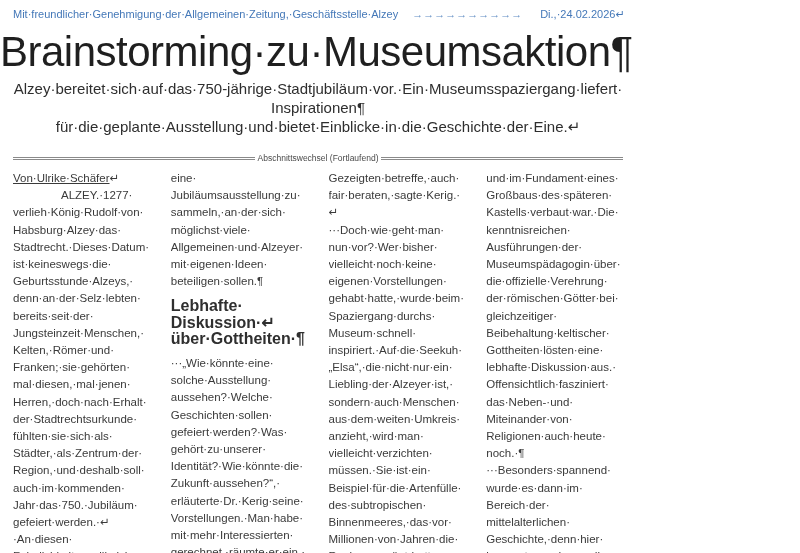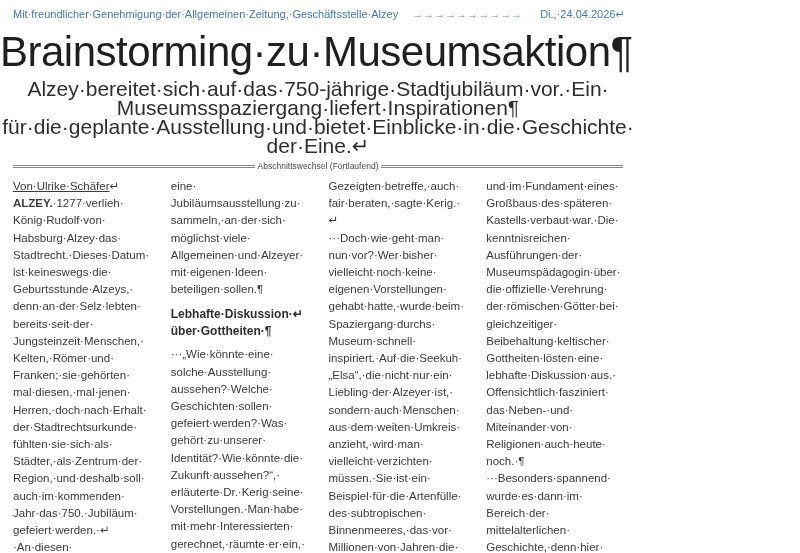--- a/index.html
+++ b/index.html
@@ -27,29 +27,29 @@
     margin: 8px 0 2px 0;
     text-align: left;
     font-size: 42px; line-height: 46px; font-weight: 400;
     letter-spacing: -0.5px;
     color: var(--headline, #1f1f1f);
   }
 
   
   .subtitle {
     text-align: center;
-    font-size: 21px; line-height: 19px;
+    font-size: 15px; line-height: 19px;
     color: #2e2e2e;
     margin-top: 4px;
   }
 
   
   .section-break {
     display: flex; align-items: center;
-    margin: 6px 13px 2px 13px;
+    margin: 17px 13px 2px 13px;
   }
   .section-break .rule { flex: 1; height: 0; border-top: 3px double #8a8a8a; }
   .sb-label {
     font-size: 8.5px; color: #4a4a4a; padding: 0 3px; white-space: nowrap;
     line-height: 10px;
   }
 
   
   .columns {
     display: grid;
@@ -57,25 +57,25 @@
     column-gap: 21px;
     padding: 5px 13px 0 13px;
     height: 412px; overflow: hidden;
     color: var(--body, #3a3a3a);
     font-size: 11.5px; line-height: 17.2px;
   }
   .col { overflow: hidden; }
   .col p { margin: 0; }
   .col p.subheading {
     font-weight: bold;
-    font-size: 12px; line-height: 16.5px;
+    font-size: 16px; line-height: 16.5px;
     margin: 8px 0 7px 0;
     color: #2f2f2f;
   }
-  .bold { font-weight: bold; }
+  .bold { font-weight: normal; margin-left: 48px; }
   .underline { text-decoration: underline; }
 </style>
 </head>
 <body>
 
 <div class="page">
 
   <div class="header-line">
     <span>Mit·​freundlicher·​Genehmigung·​der·​Allgemeinen·​Zeitung,·​Geschäftsstelle·​Alzey</span>
     <span class="tab-marks">
@@ -83,21 +83,21 @@
         <span>→</span>
         <span>→</span>
         <span>→</span>
         <span>→</span>
         <span>→</span>
         <span>→</span>
         <span>→</span>
         <span>→</span>
         <span>→</span>
       </span>
-    <span>Di.,·​24.04.2026↵</span>
+    <span>Di.,·​24.02.2026↵</span>
   </div>
 
   <h1 class="headline">Brainstorming·​zu·​Museumsaktion¶</h1>
 
   <div class="subtitle">
     <div>Alzey·​bereitet·​sich·​auf·​das·​750-jährige·​Stadtjubiläum·​vor.·​Ein·​Museumsspaziergang·​liefert·​Inspirationen¶</div>
     <div>für·​die·​geplante·​Ausstellung·​und·​bietet·​Einblicke·​in·​die·​Geschichte·​der·​Eine.↵</div>
   </div>
 
   <div class="section-break">

